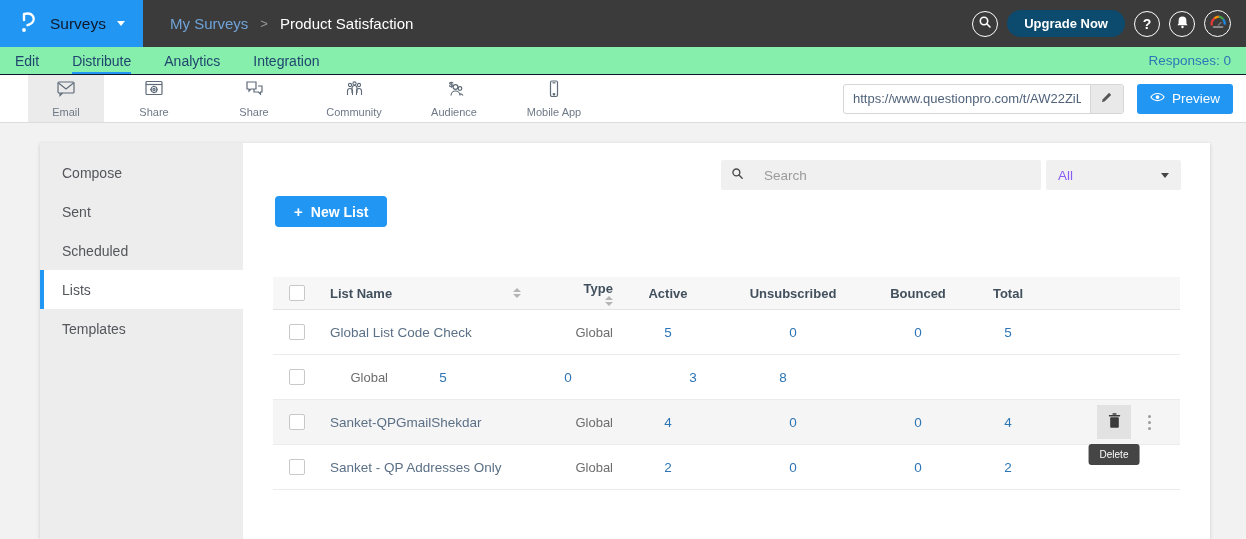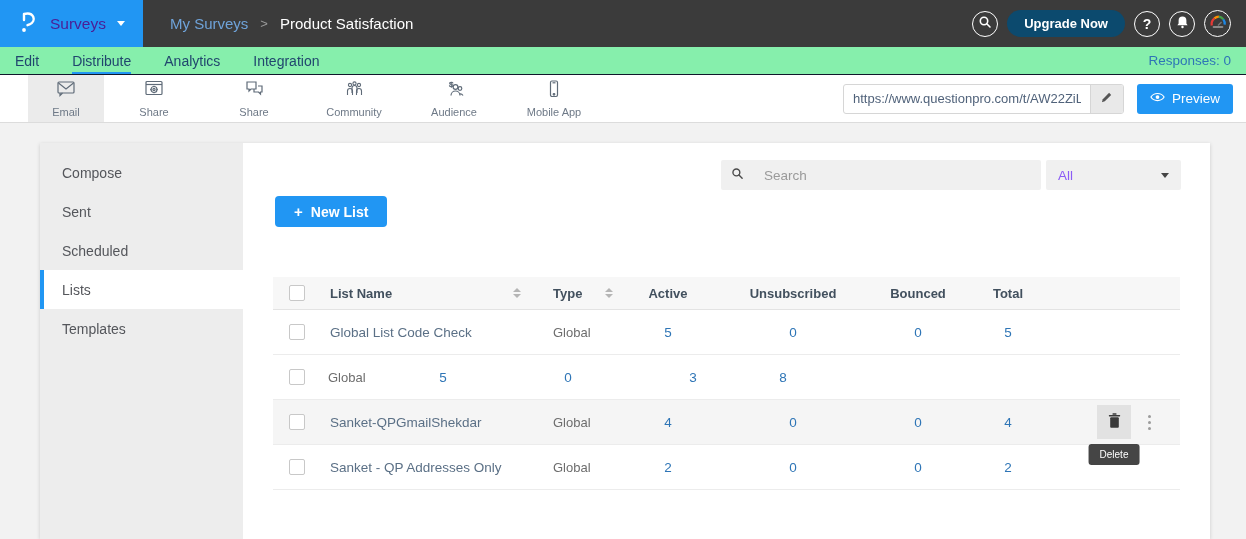--- a/index.html
+++ b/index.html
@@ -2,21 +2,21 @@
 <html><head>
 <meta charset="utf-8">
 <style>
   * { margin:0; padding:0; box-sizing:border-box; }
   html,body { width:1246px; height:539px; overflow:hidden; }
   body { font-family:"Liberation Sans", sans-serif; background:#f2f2f2; position:relative; }
 
   
   .topbar { height:47px; background:#3b3b3b; display:flex; align-items:stretch; }
   .logo-box { width:143px; background:#2196f3; display:flex; align-items:center; padding-left:17px; gap:9px; cursor:pointer; flex-shrink:0; }
-  .product-label { color:#4c1d95; font-size:15.5px; }
+  .product-label { color:#0f172a; font-size:15.5px; }
   .caret-down { width:0; height:0; border-left:4px solid transparent; border-right:4px solid transparent; border-top:5px solid currentColor; display:inline-block; }
   .logo-box .caret-down { color:#fff; margin-left:2px; }
   .breadcrumb { display:flex; align-items:center; margin-left:27px; gap:12px; font-size:15px; }
   .bc-parent { color:#6fa3d9; cursor:pointer; }
   .bc-sep { color:#9a9a9a; font-size:13px; }
   .bc-current { color:#fff; }
   .topbar-right { margin-left:auto; display:flex; align-items:center; gap:9px; padding-right:15px; }
   .circle-btn { width:26px; height:26px; border:1.5px solid #fff; border-radius:50%; display:flex; align-items:center; justify-content:center; color:#fff; cursor:pointer; flex-shrink:0; background:transparent; }
   .help-btn { font-size:14px; font-weight:bold; }
   .upgrade-btn { height:27px; padding:0 17px; border-radius:14px; background:#0c4a6e; color:#fff; font-weight:bold; font-size:13px; display:flex; align-items:center; border:none; cursor:pointer; font-family:inherit; }
@@ -58,21 +58,21 @@
   .new-list-btn { position:absolute; left:32px; top:53px; height:31px; padding:0 19px; background:#2196f3; border:none; border-radius:4px; color:#fff; font-size:14px; font-weight:bold; display:flex; align-items:center; gap:8px; cursor:pointer; font-family:inherit; }
   .new-list-btn .plus { font-size:15px; font-weight:bold; }
 
   
   .table { position:absolute; left:30px; top:134px; width:907px; }
   .thead { height:33px; background:#f7f7f7; border-bottom:1px solid #e3e3e3; display:flex; align-items:center; font-size:13px; font-weight:bold; color:#42505e; }
   .trow { height:45px; border-bottom:1px solid #ececec; display:flex; align-items:center; background:#fff; }
   .trow.hovered { background:#f5f5f5; }
   .col-check { width:45px; padding-left:16px; flex-shrink:0; }
   .col-name { width:225px; padding-left:12px; padding-right:22px; display:flex; align-items:center; flex-shrink:0; }
-  .col-type { width:80px; padding-left:10px; padding-right:10px; display:flex; align-items:center; flex-shrink:0; }
+  .col-type { width:80px; padding-left:10px; padding-right:10px; display:flex; align-items:flex-end; flex-shrink:0;flex-direction:column; }
   .col-active, .col-bounced, .col-total { width:90px; text-align:center; flex-shrink:0; }
   .col-unsub { width:160px; text-align:center; flex-shrink:0; }
   .col-actions { flex:1; display:flex; align-items:center; padding-left:44px; position:relative; }
   .cell-name { font-size:13.5px; color:#5b7086; cursor:pointer; }
   .cell-type { font-size:13px; color:#6d6d6d; }
   .cell-num { font-size:13.5px; color:#2e75b6; cursor:pointer; }
   .cbx { width:16px; height:16px; border:1px solid #c8c8c8; border-radius:2px; background:#fff; cursor:pointer; }
   .sort-icon { display:flex; flex-direction:column; gap:2px; margin-left:auto; cursor:pointer; }
   .sort-icon .up { width:0; height:0; border-left:4px solid transparent; border-right:4px solid transparent; border-bottom:4px solid #b5b5b5; }
   .sort-icon .dn { width:0; height:0; border-left:4px solid transparent; border-right:4px solid transparent; border-top:4px solid #b5b5b5; }

